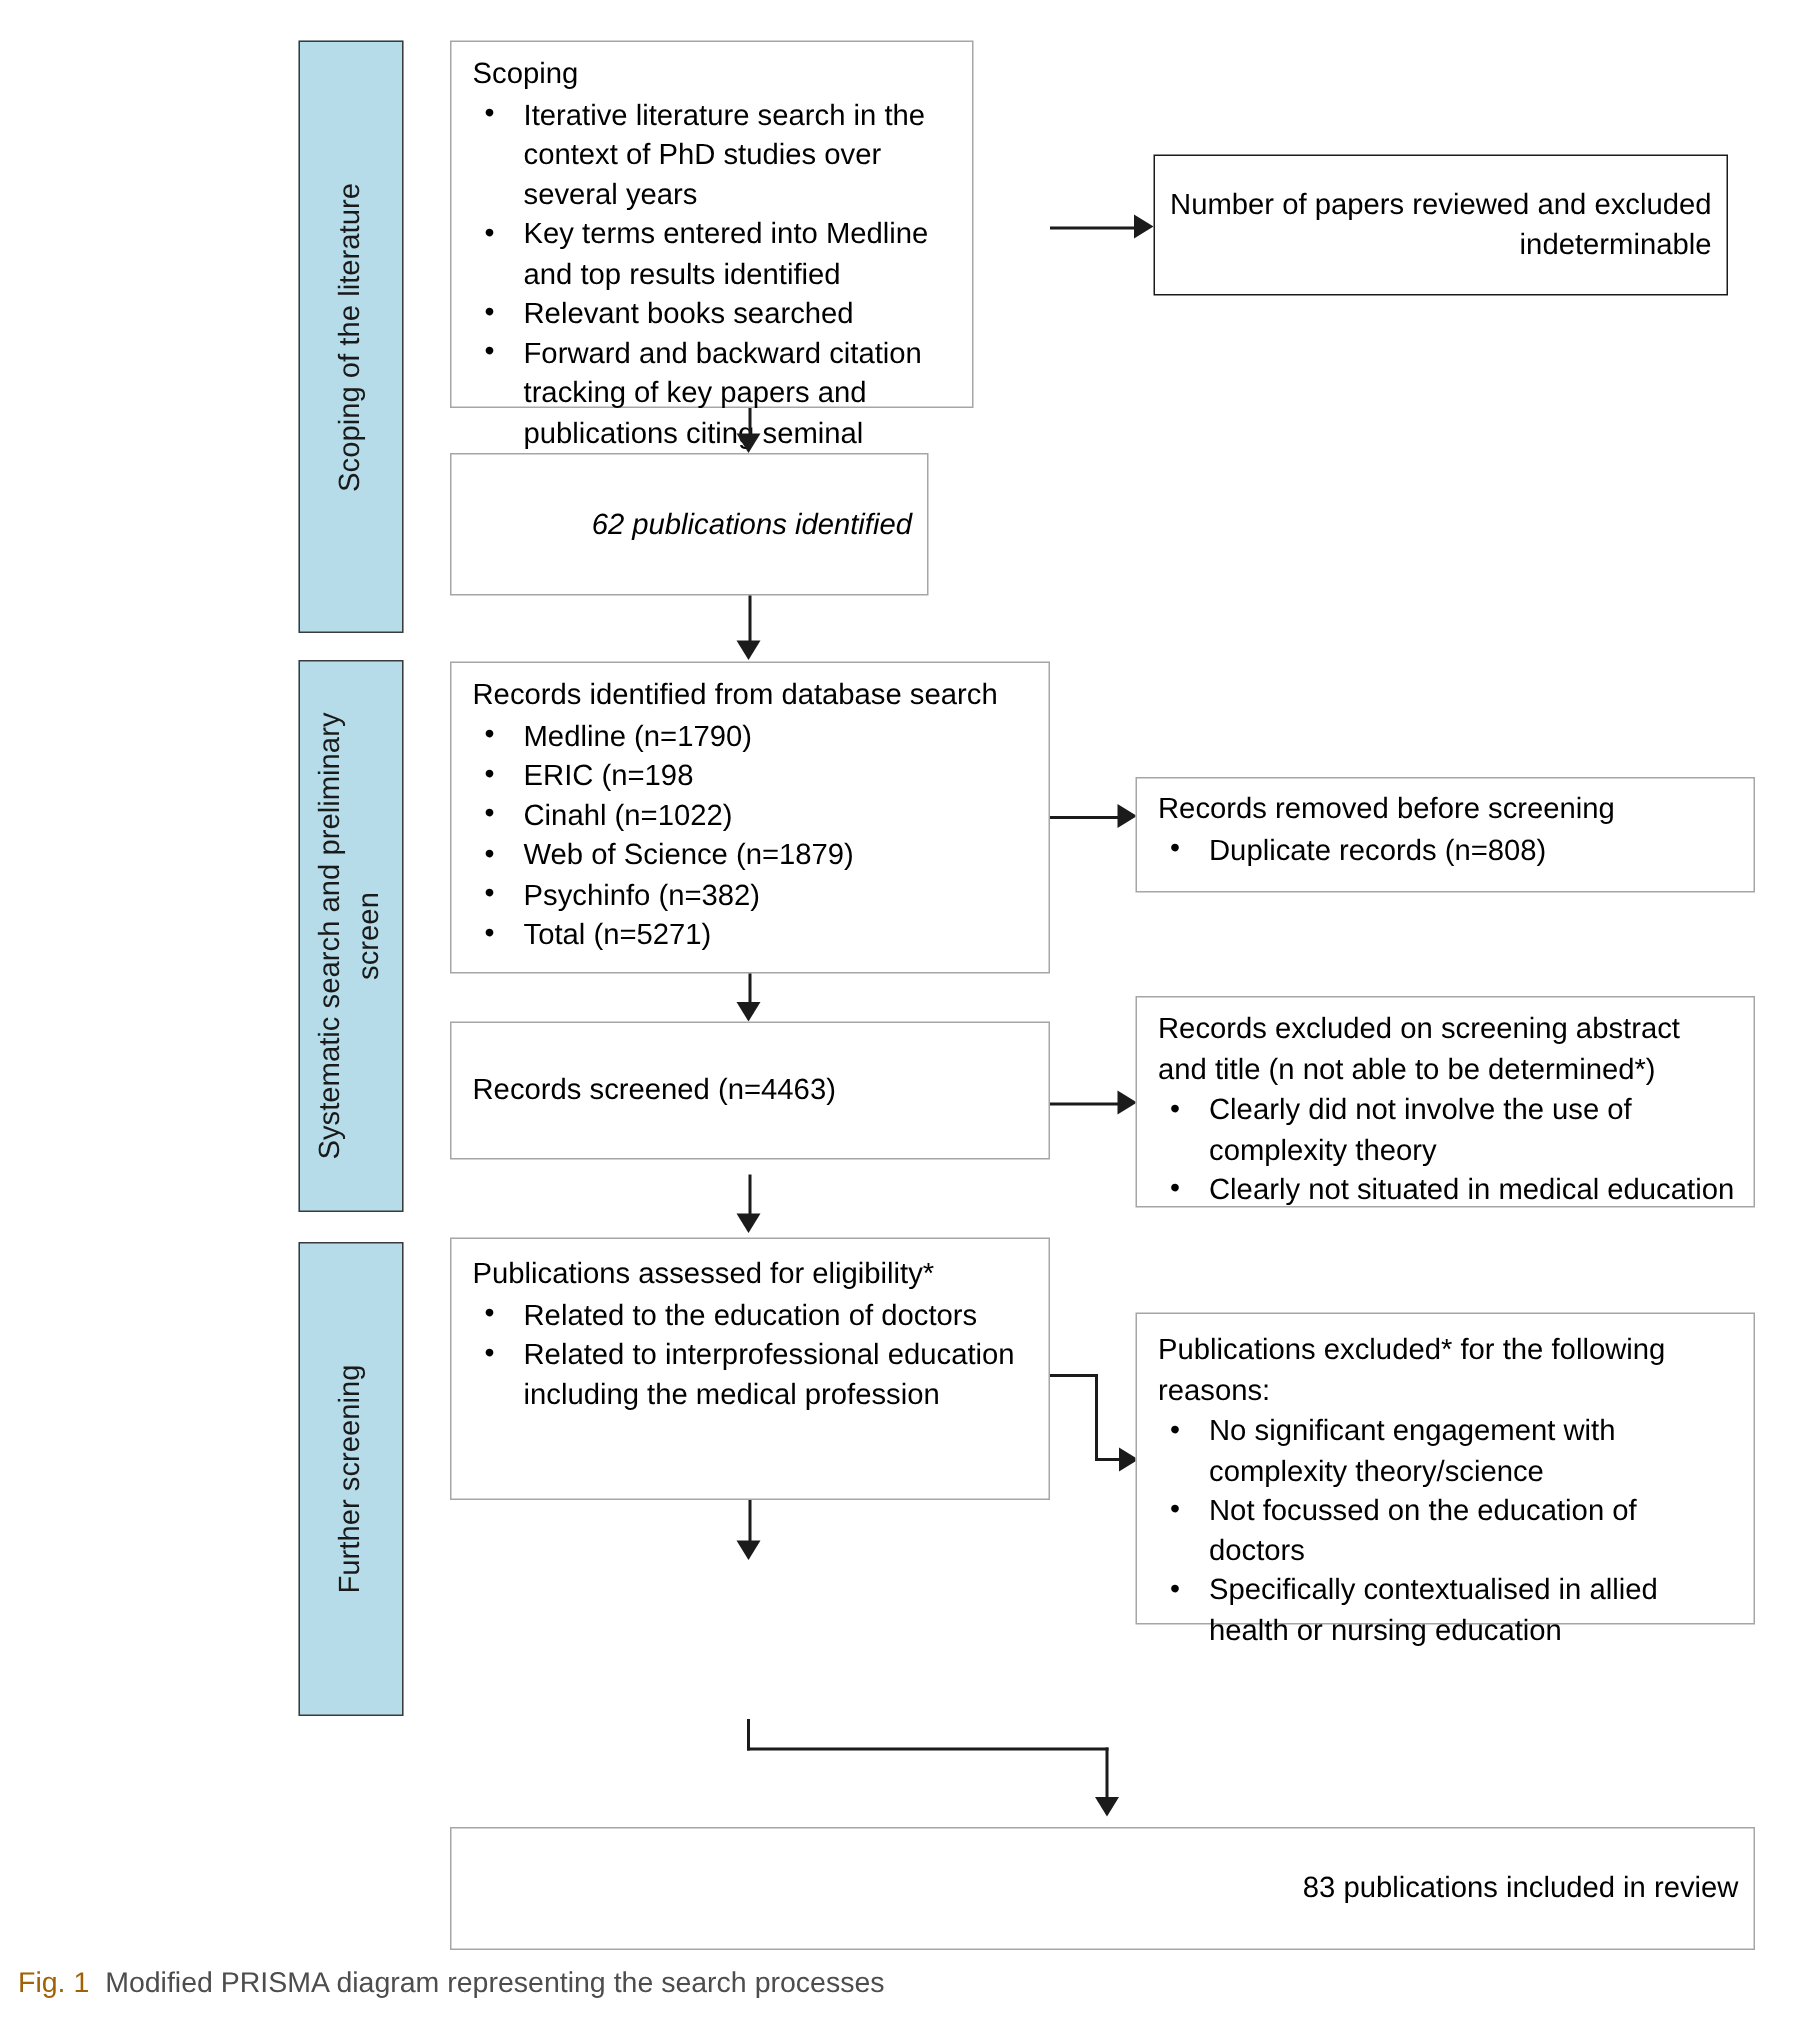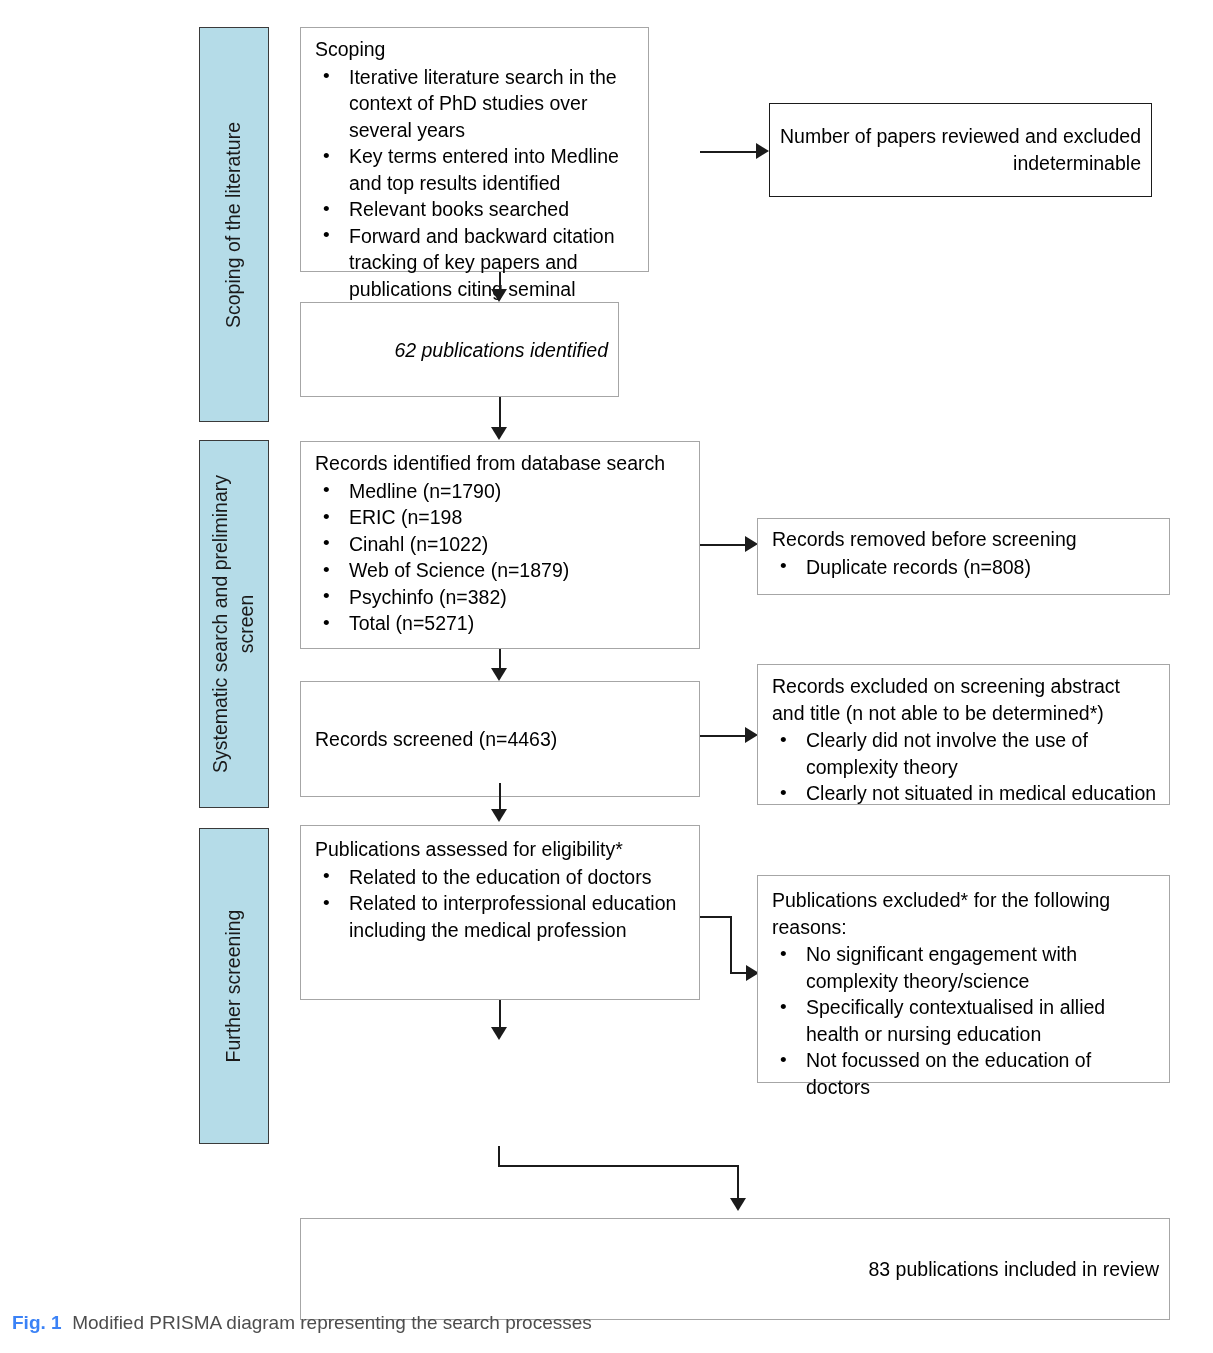--- a/index.html
+++ b/index.html
@@ -118,22 +118,22 @@
   .caption {
     position: absolute;
     left: 12px;
     top: 1312px;
     font-size: 19px;
     color: #4d4d4d;
     font-family: "Liberation Sans", sans-serif;
     white-space: nowrap;
   }
   .caption b {
-    color: #3b82f6;
-    font-weight: bold;
+    color: #a16207;
+    font-weight: normal;
   }
 </style>
 </head>
 <body>
 
 <div id="page">
 
   <div class="stage-bar" style="left:199px; top:27px; width:70px; height:395px;">
     <div class="stage-label">Scoping of the literature</div>
   </div>
@@ -197,21 +197,21 @@
       <div class="box-title">Records removed before screening</div>
       <ul class="bullets">
         <li>Duplicate records (n=808)</li>
       </ul>
     </div>
   </div>
 
   <div class="ln v" style="left:499px; top:649px; width:2px; height:27px;"></div>
   <div class="arrow-down" style="left:491px; top:668px;"></div>
 
-  <div class="box" style="left:300px; top:681px; width:400px; height:116px;">
+  <div class="box" style="left:300px; top:681px; width:400px; height:92px;">
     <div class="box-midleft">Records screened (n=4463)</div>
   </div>
 
   <div class="ln h" style="left:700px; top:735px; width:47px;"></div>
   <div class="arrow-right" style="left:745px; top:727px;"></div>
 
   <div class="box" style="left:757px; top:664px; width:413px; height:141px;">
     <div class="box-inner" style="padding-top:8px;">
       <div class="box-title">Records excluded on screening abstract and title  (n not able to be determined*)</div>
       <ul class="bullets">
@@ -237,36 +237,36 @@
   <div class="ln h" style="left:700px; top:916px; width:32px;"></div>
   <div class="ln v" style="left:730px; top:916px; width:2px; height:58px;"></div>
   <div class="ln h" style="left:730px; top:972px; width:20px;"></div>
   <div class="arrow-right" style="left:746px; top:965px;"></div>
 
   <div class="box" style="left:757px; top:875px; width:413px; height:208px;">
     <div class="box-inner" style="padding-top:11px;">
       <div class="box-title">Publications excluded* for the following reasons:</div>
       <ul class="bullets">
         <li>No significant engagement with complexity theory/science</li>
+        <li>Not focussed on the education of doctors</li>
         <li>Specifically contextualised in allied health or nursing education</li>
-        <li>Not focussed on the education of doctors</li>
       </ul>
     </div>
   </div>
 
   <div class="ln v" style="left:499px; top:1000px; width:2px; height:33px;"></div>
   <div class="arrow-down" style="left:491px; top:1027px;"></div>
 
 
   <div class="ln v" style="left:498px; top:1146px; width:2px; height:21px;"></div>
   <div class="ln h" style="left:498px; top:1165px; width:241px;"></div>
   <div class="ln v" style="left:737px; top:1165px; width:2px; height:38px;"></div>
   <div class="arrow-down" style="left:730px; top:1198px;"></div>
 
-  <div class="box" style="left:300px; top:1218px; width:870px; height:102px;padding-left:41px;">
+  <div class="box" style="left:300px; top:1218px; width:870px; height:82px;padding-left:41px;">
     <div class="box-center">83 publications included in review</div>
   </div>
 
   <div class="caption">
     <b>Fig. 1</b><span>&nbsp;&nbsp;</span><span>Modified PRISMA diagram representing the search processes</span>
   </div>
 
 </div>
 
 </body></html>

